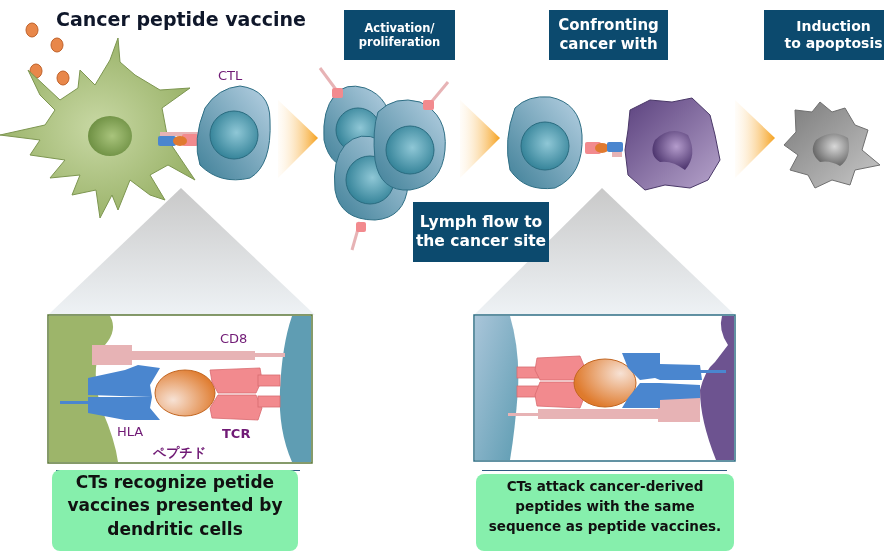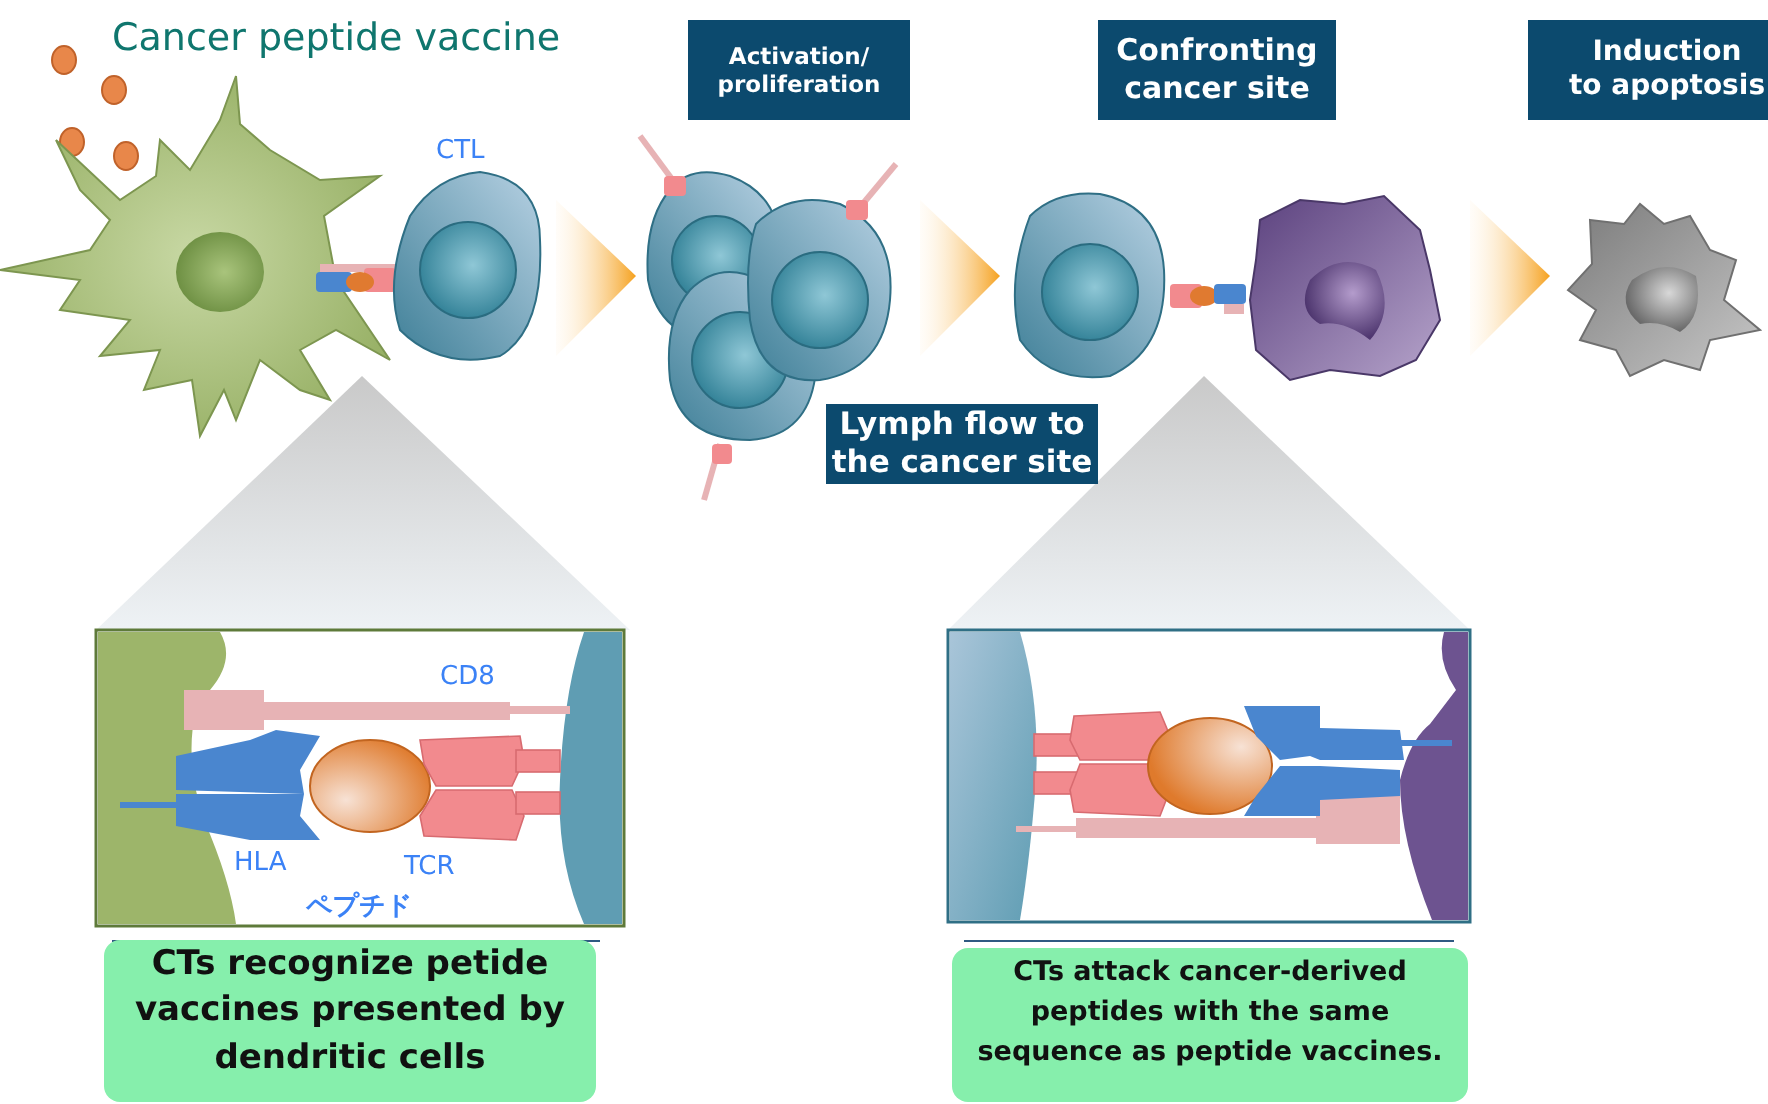--- a/index.html
+++ b/index.html
@@ -1,31 +1,31 @@
 <!DOCTYPE html>
 <html><head>
 <meta charset="utf-8">
 <style>
   html, body { margin:0; padding:0; background:#ffffff; }
   body { width:884px; height:552px; position:relative; overflow:hidden;
          font-family:"DejaVu Sans", sans-serif; }
   .abs { position:absolute; }
-  .title { left:56px; top:8px; font-size:19px; font-weight:normal; color:#0f766e; white-space:nowrap; }
+  .title { left:56px; top:8px; font-size:19px; font-weight:bold; color:#0f172a; white-space:nowrap; }
   .stage-box { background:#0c4a6e; color:#ffffff; font-weight:bold; text-align:center;
                display:flex; align-items:center; justify-content:center; line-height:1.25; }
   .box-activation { left:344px; top:10px; width:111px; height:50px; font-size:11.5px; }
   .box-confront  { left:549px; top:10px; width:119px; height:50px; font-size:15px; }
   .box-apoptosis { left:764px; top:10px; width:139px; height:50px; font-size:14px; }
-  .box-lymph     { left:413px; top:202px; width:136px; height:40px; font-size:15.5px; }
+  .box-lymph     { left:413px; top:202px; width:136px; height:60px; font-size:15.5px; }
   .ctl-label { left:218px; top:68px; font-size:13px; color:#111; }
   .caption { text-align:center; font-weight:bold; color:#111; background:#86efac;
              border-radius:8px; }
   .cap-left  { left:52px; top:470px; width:246px; height:80px; font-size:17px; line-height:1.38; padding-top:1px; }
   .cap-right { left:476px; top:474px; width:258px; height:74px; font-size:13.5px; line-height:1.48; padding-top:3px; }
-  .small-label { font-size:13px; color:#3b82f6; }
+  .small-label { font-size:13px; color:#701a75; }
   svg { position:absolute; left:0; top:0; }
 </style>
 </head>
 <body>
 
 <svg width="884" height="552" viewBox="0 0 884 552">
   <defs>
     <radialGradient id="gDC" cx="50%" cy="50%" r="60%">
       <stop offset="0%" stop-color="#c8d8a4"></stop>
         <stop offset="100%" stop-color="#93ad60"></stop>
@@ -197,34 +197,34 @@
 
 <div class="abs title">Cancer peptide vaccine</div>
 <div class="abs ctl-label small-label">CTL</div>
 
 <div class="abs stage-box box-activation">
   <span style="white-space:pre-line">Activation/
 proliferation</span>
 </div>
 <div class="abs stage-box box-confront">
   <span style="white-space:pre-line">Confronting
-cancer site</span>
+cancer with</span>
 </div>
 <div class="abs stage-box box-apoptosis">
   <span style="white-space:pre-line">Induction
 to apoptosis</span>
 </div>
 <div class="abs stage-box box-lymph">
   <span style="white-space:pre-line">Lymph flow to
 the cancer site</span>
 </div>
 
 <div class="abs small-label" style="left:220px; top:331px;">CD8</div>
 <div class="abs small-label" style="left:117px; top:424px;">HLA</div>
-<div class="abs small-label" style="left:202px; top:426px;">TCR</div>
+<div class="abs small-label" style="left:222px; top:426px;font-weight:bold;">TCR</div>
 <div class="abs small-label" style="left:153px; top:444px;font-weight:bold;">ペプチド</div>
 
 <div class="abs caption cap-left">
   <span style="white-space:pre-line">CTs recognize petide
 vaccines presented by
 dendritic cells</span>
 </div>
 <div class="abs caption cap-right">
   <span style="white-space:pre-line">CTs attack cancer-derived
 peptides with the same

